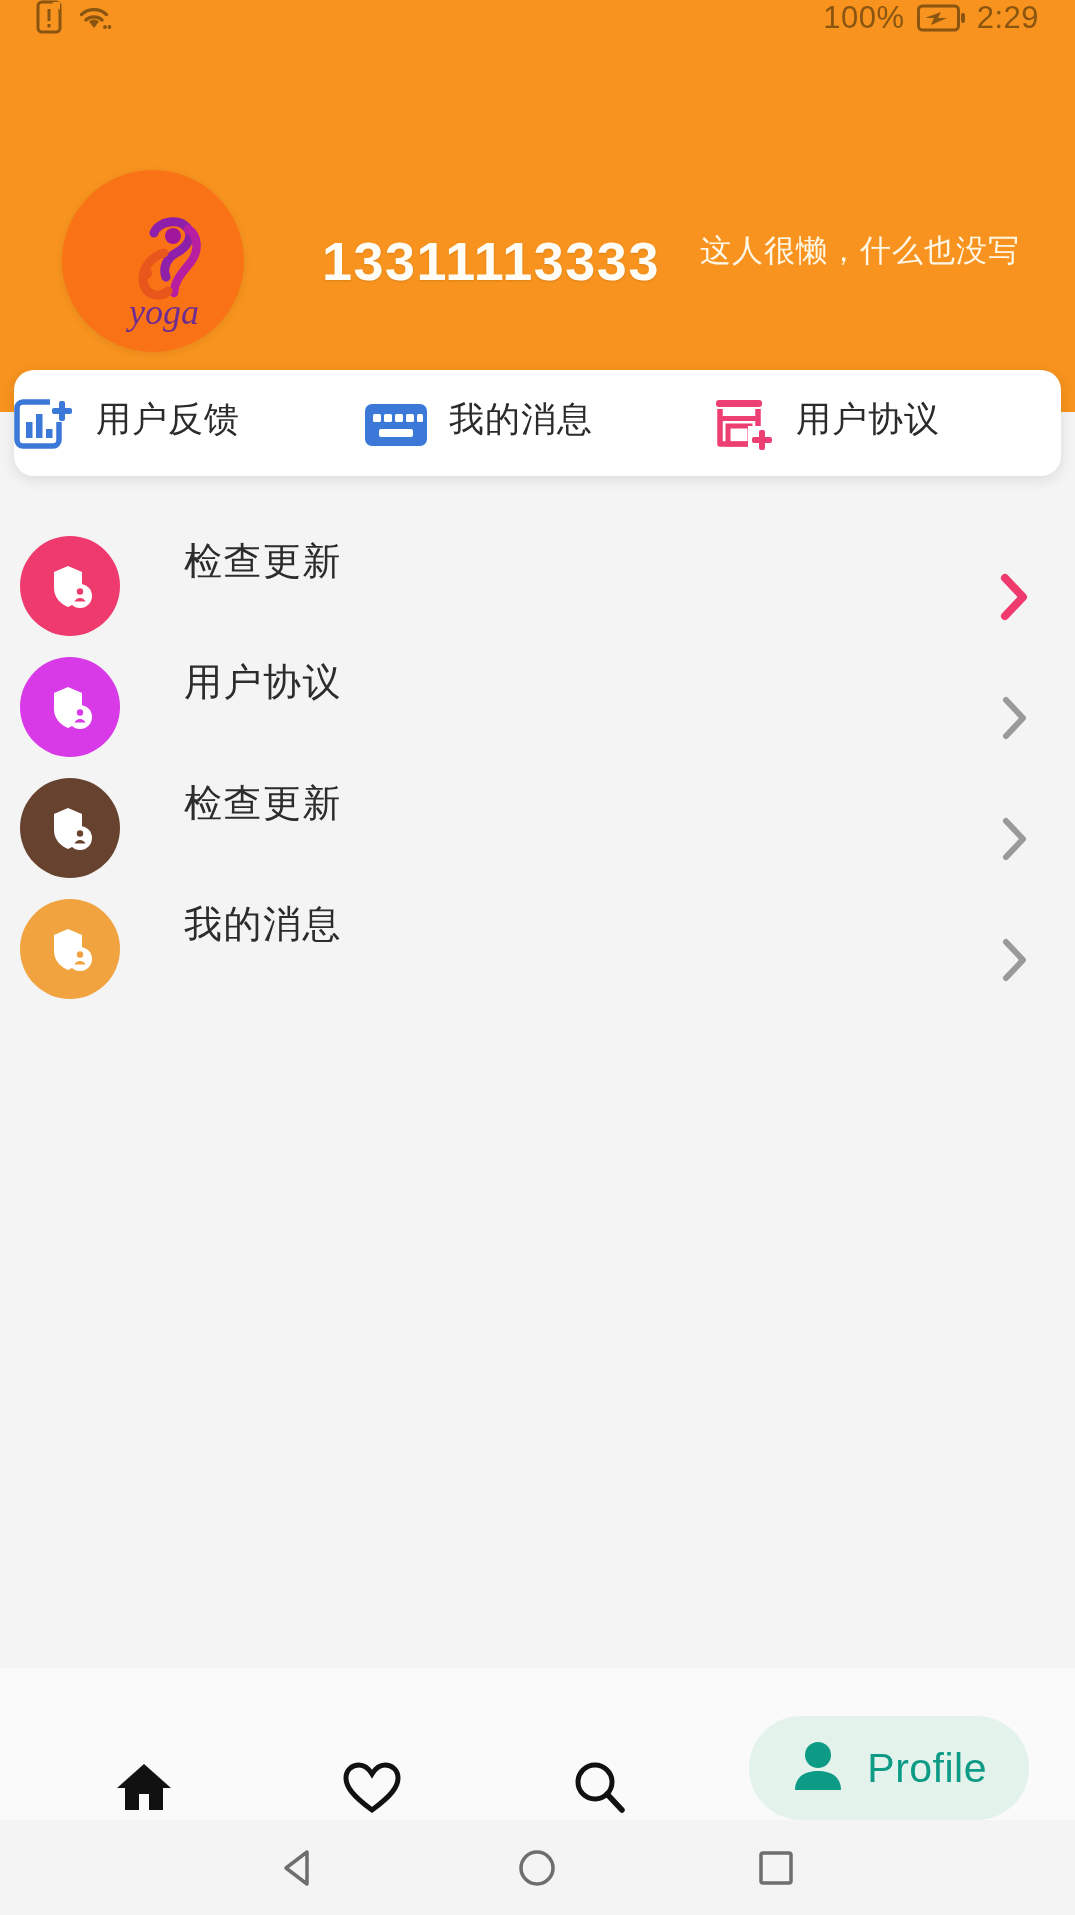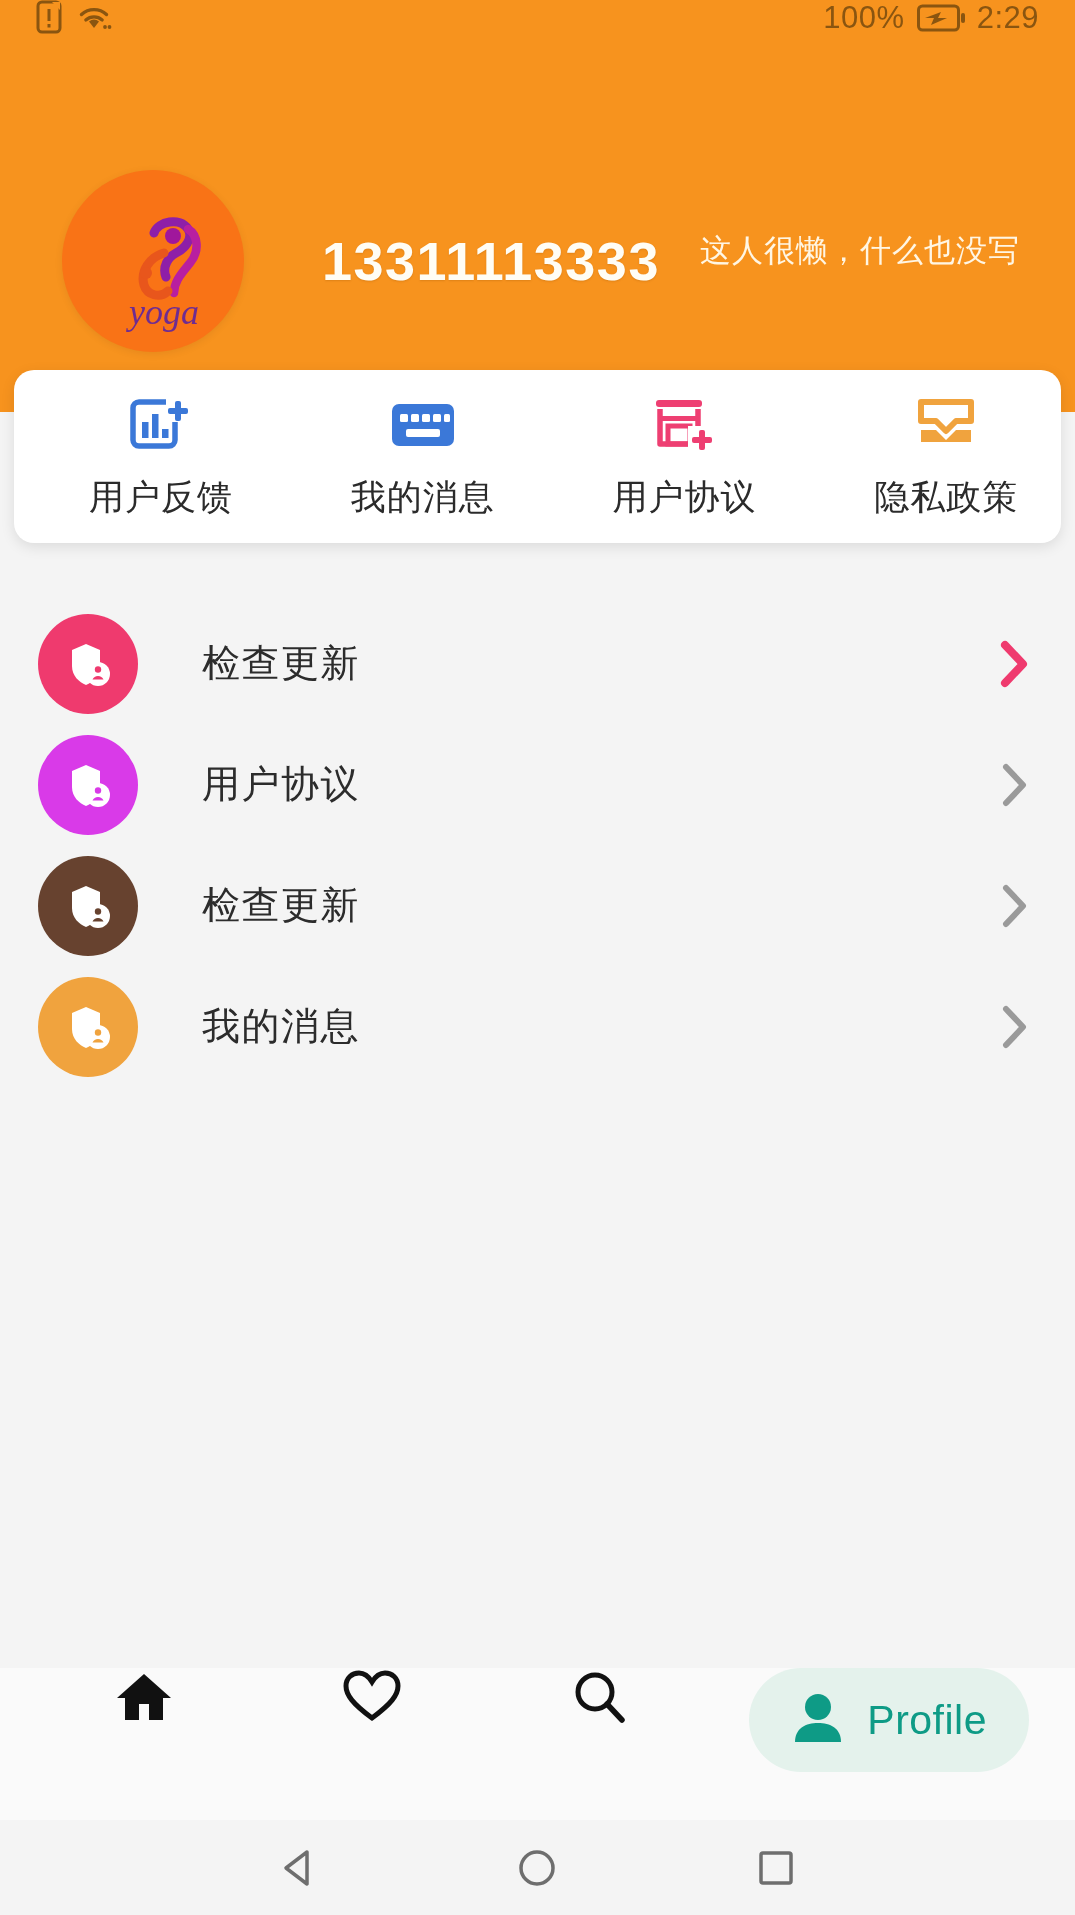--- a/index.html
+++ b/index.html
@@ -85,44 +85,41 @@
     border-radius: 20px;
     box-shadow: 0 4px 14px rgba(0,0,0,0.10);
     display: flex;
     padding: 26px 0 22px 0;
     z-index: 5;
     flex: 0 0 auto;
   }
   .qa-item {
     flex: 1 1 0;
     display: flex;
-    flex-direction: column;
-    align-items: center;
+    flex-direction: row;
     gap: 20px;
     cursor: pointer;
-    padding-left: 32px;
   }
   .qa-icon { height: 58px; display: flex; align-items: center; justify-content: center; }
   .qa-label {
     font-size: 35px;
     color: #2b2b2b;
     letter-spacing: 1px;
   }
 
   
   .menu {
     margin-top: 16px;
     flex: 1 1 auto;
     background: #f4f4f4;
   }
   .menu-row {
     height: 121px;
     display: flex;
-    align-items: center;
-    padding: 0 44px 0 38px;
+    padding: 0 44px 0 20px;
     cursor: pointer;
     font-family: Liberation Mono, monospace;
   }
   .row-badge {
     width: 100px; height: 100px;
     border-radius: 50%;
     display: flex;
     align-items: center;
     justify-content: center;
     flex: 0 0 auto;
@@ -133,21 +130,21 @@
     color: #2c2c2c;
     letter-spacing: 1.5px;
   }
   .row-chev { margin-left: auto; display: flex; align-items: center; }
 
   
   .bottomnav {
     height: 152px;
     background: #fafafa;
     display: flex;
-    align-items: flex-start;
+    align-items: flex-end;
     padding: 0 36px;
     flex: 0 0 auto;
     gap: 12px;
   }
   .nav-item {
     flex: 1 1 0;
     display: flex;
     align-items: center;
     justify-content: center;
     cursor: pointer;
@@ -277,29 +274,20 @@
           <rect x="16" y="30" width="22" height="18" fill="none" stroke="#ee3f72" stroke-width="5"></rect>
           <rect x="8" y="20" width="38" height="5" fill="#ee3f72"></rect>
           <rect x="36" y="30" width="28" height="28" fill="#ffffff"></rect>
           <rect x="47" y="34" width="6" height="20" rx="2" fill="#ee3f72"></rect>
           <rect x="40" y="41" width="20" height="6" rx="2" fill="#ee3f72"></rect>
         </svg>
       </div>
       <div class="qa-label">用户协议</div>
     </div>
 
-    <div class="qa-item">
-      <div class="qa-icon">
-        <svg width="60" height="56" viewBox="0 0 60 56">
-          <path d="M5 5 L55 5 L55 24 L40 24 L30 34 L20 24 L5 24 Z" fill="none" stroke="#f0a33e" stroke-width="6" stroke-linejoin="round"></path>
-          <path d="M5 33 L20 33 L30 43 L40 33 L55 33 L55 45 L5 45 Z" fill="#f0a33e"></path>
-        </svg>
-      </div>
-      <div class="qa-label">隐私政策</div>
-    </div>
   </div>
 
   <div class="menu">
 
     <div class="menu-row" style="margin-top:44px;">
       <div class="row-badge" style="background:#ef3a6e;">
         <svg width="56" height="56" viewBox="0 0 56 56">
           <path d="M26 8 L40 14 L40 30 C40 40 33 46 26 49 C19 46 12 40 12 30 L12 14 Z" fill="#ffffff"></path>
           <circle cx="38" cy="38" r="12" fill="#ffffff"></circle>
           <circle cx="38" cy="33.5" r="3.2" fill="#ef3a6e"></circle>

